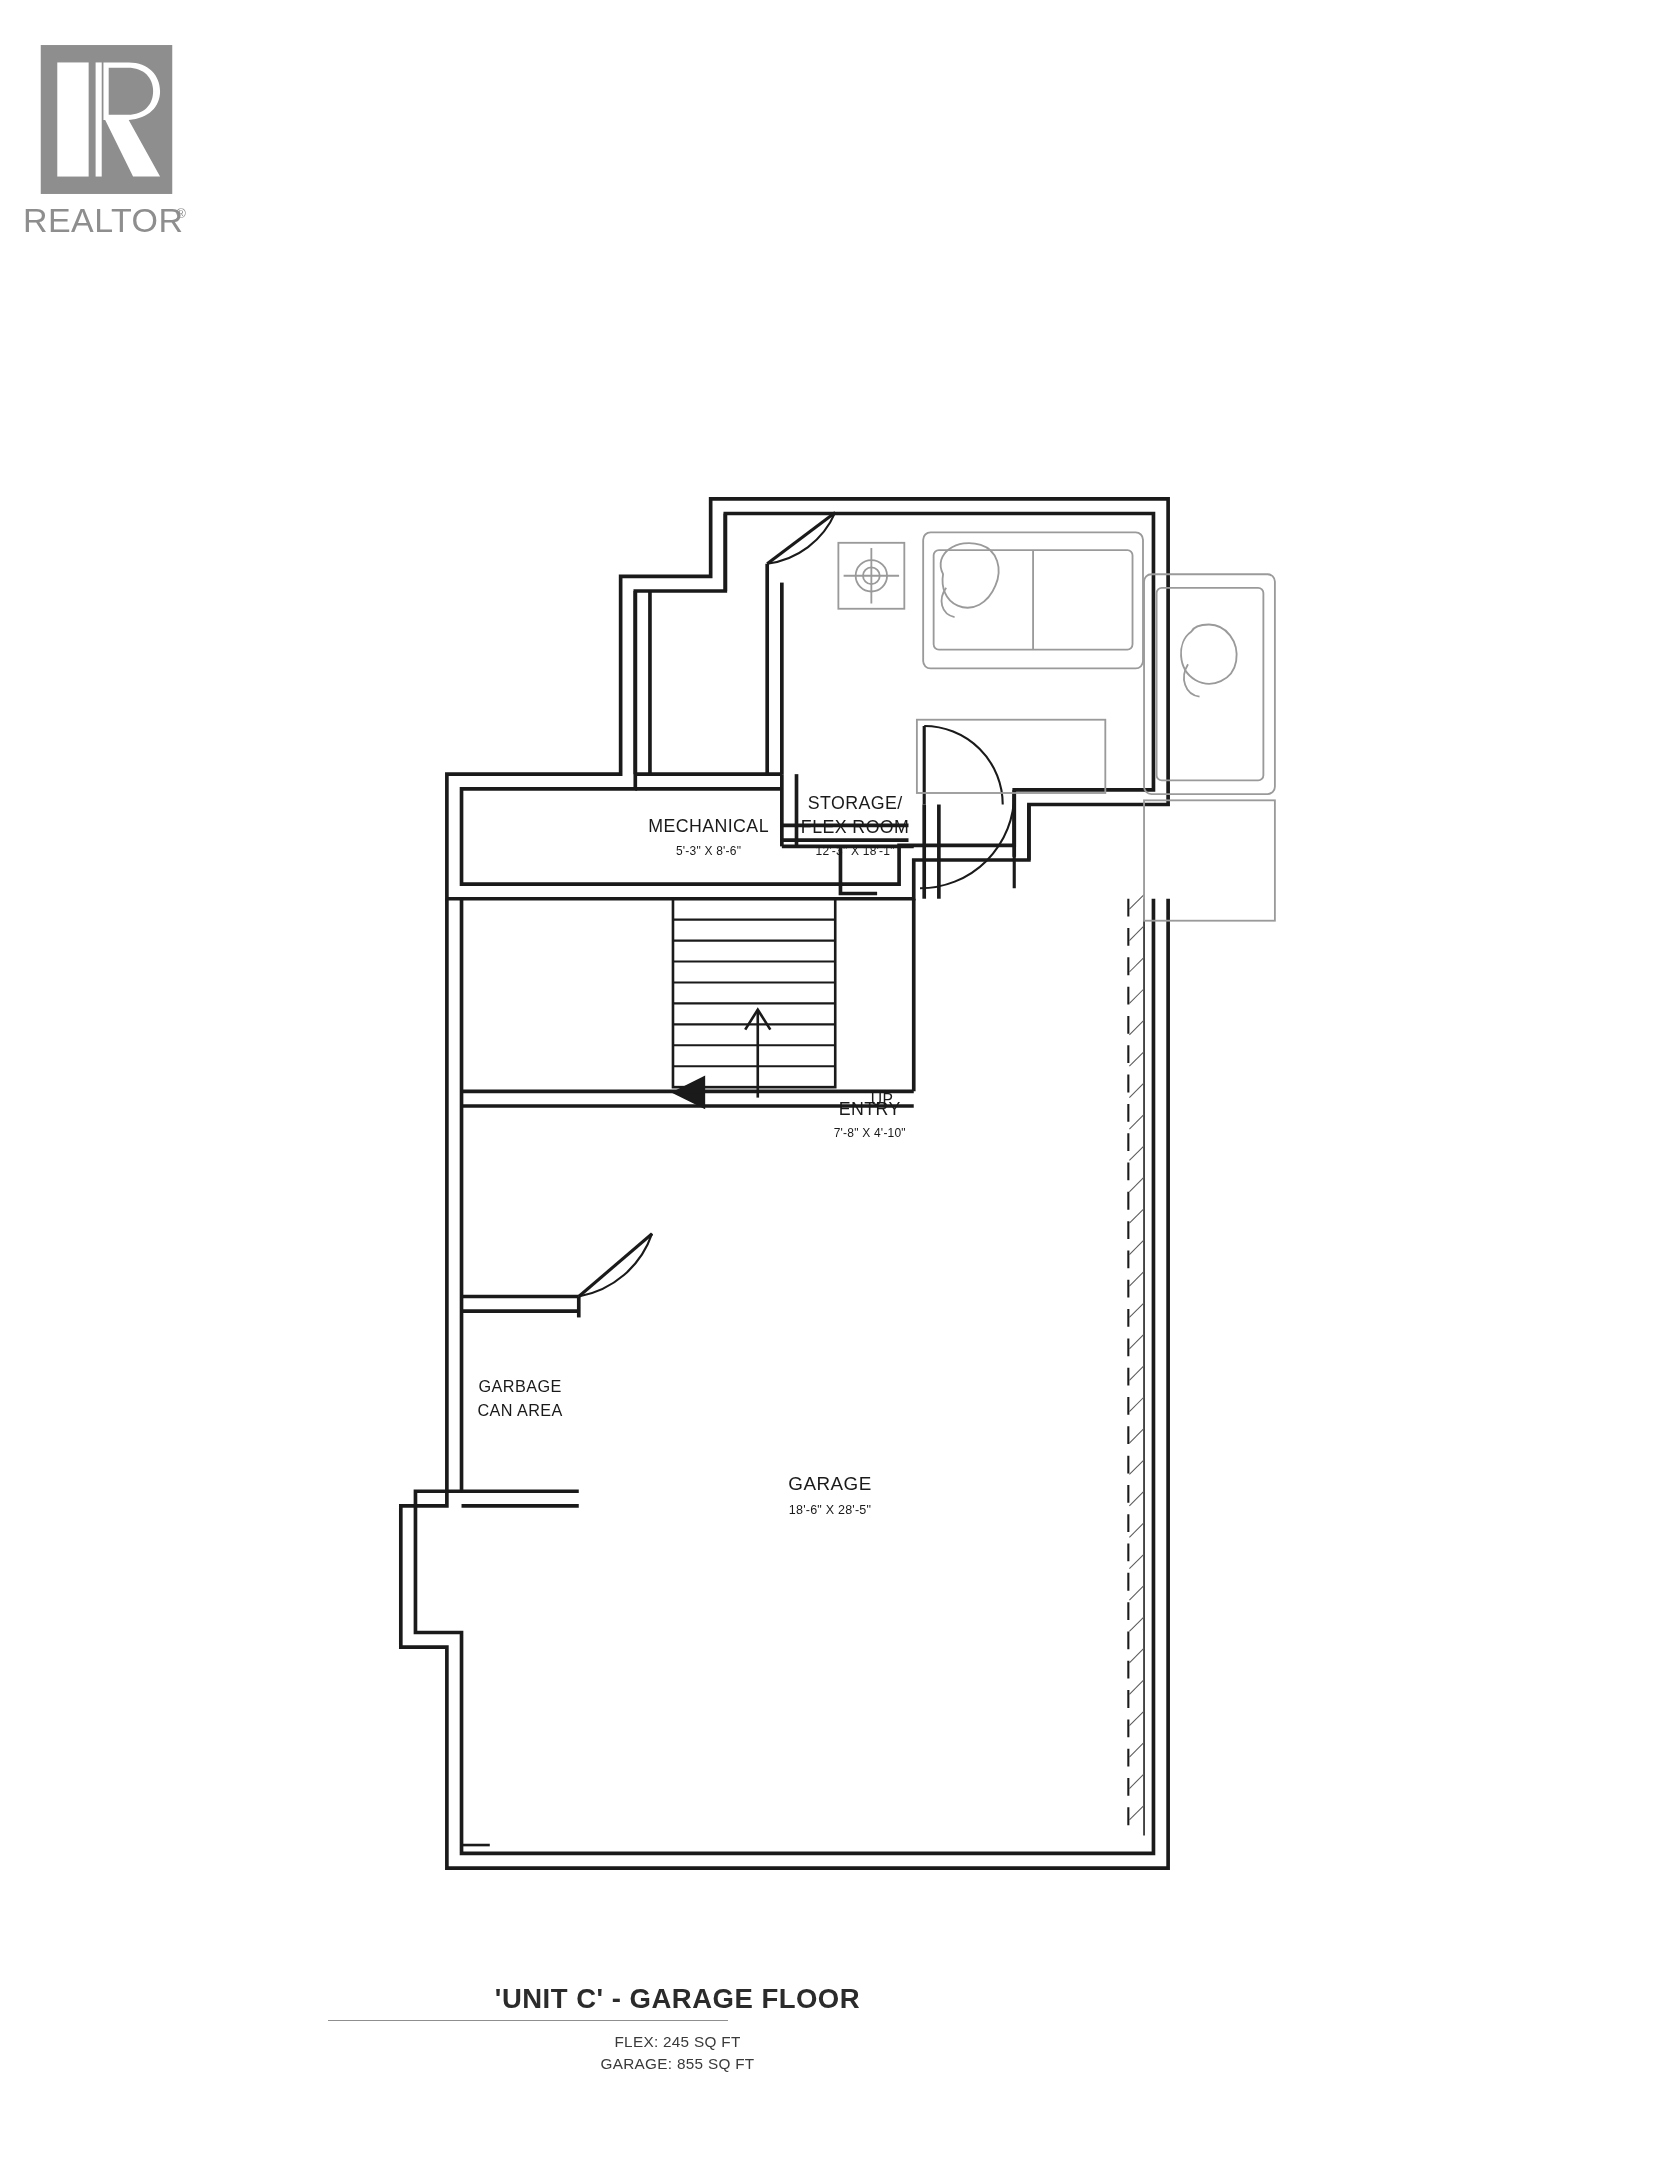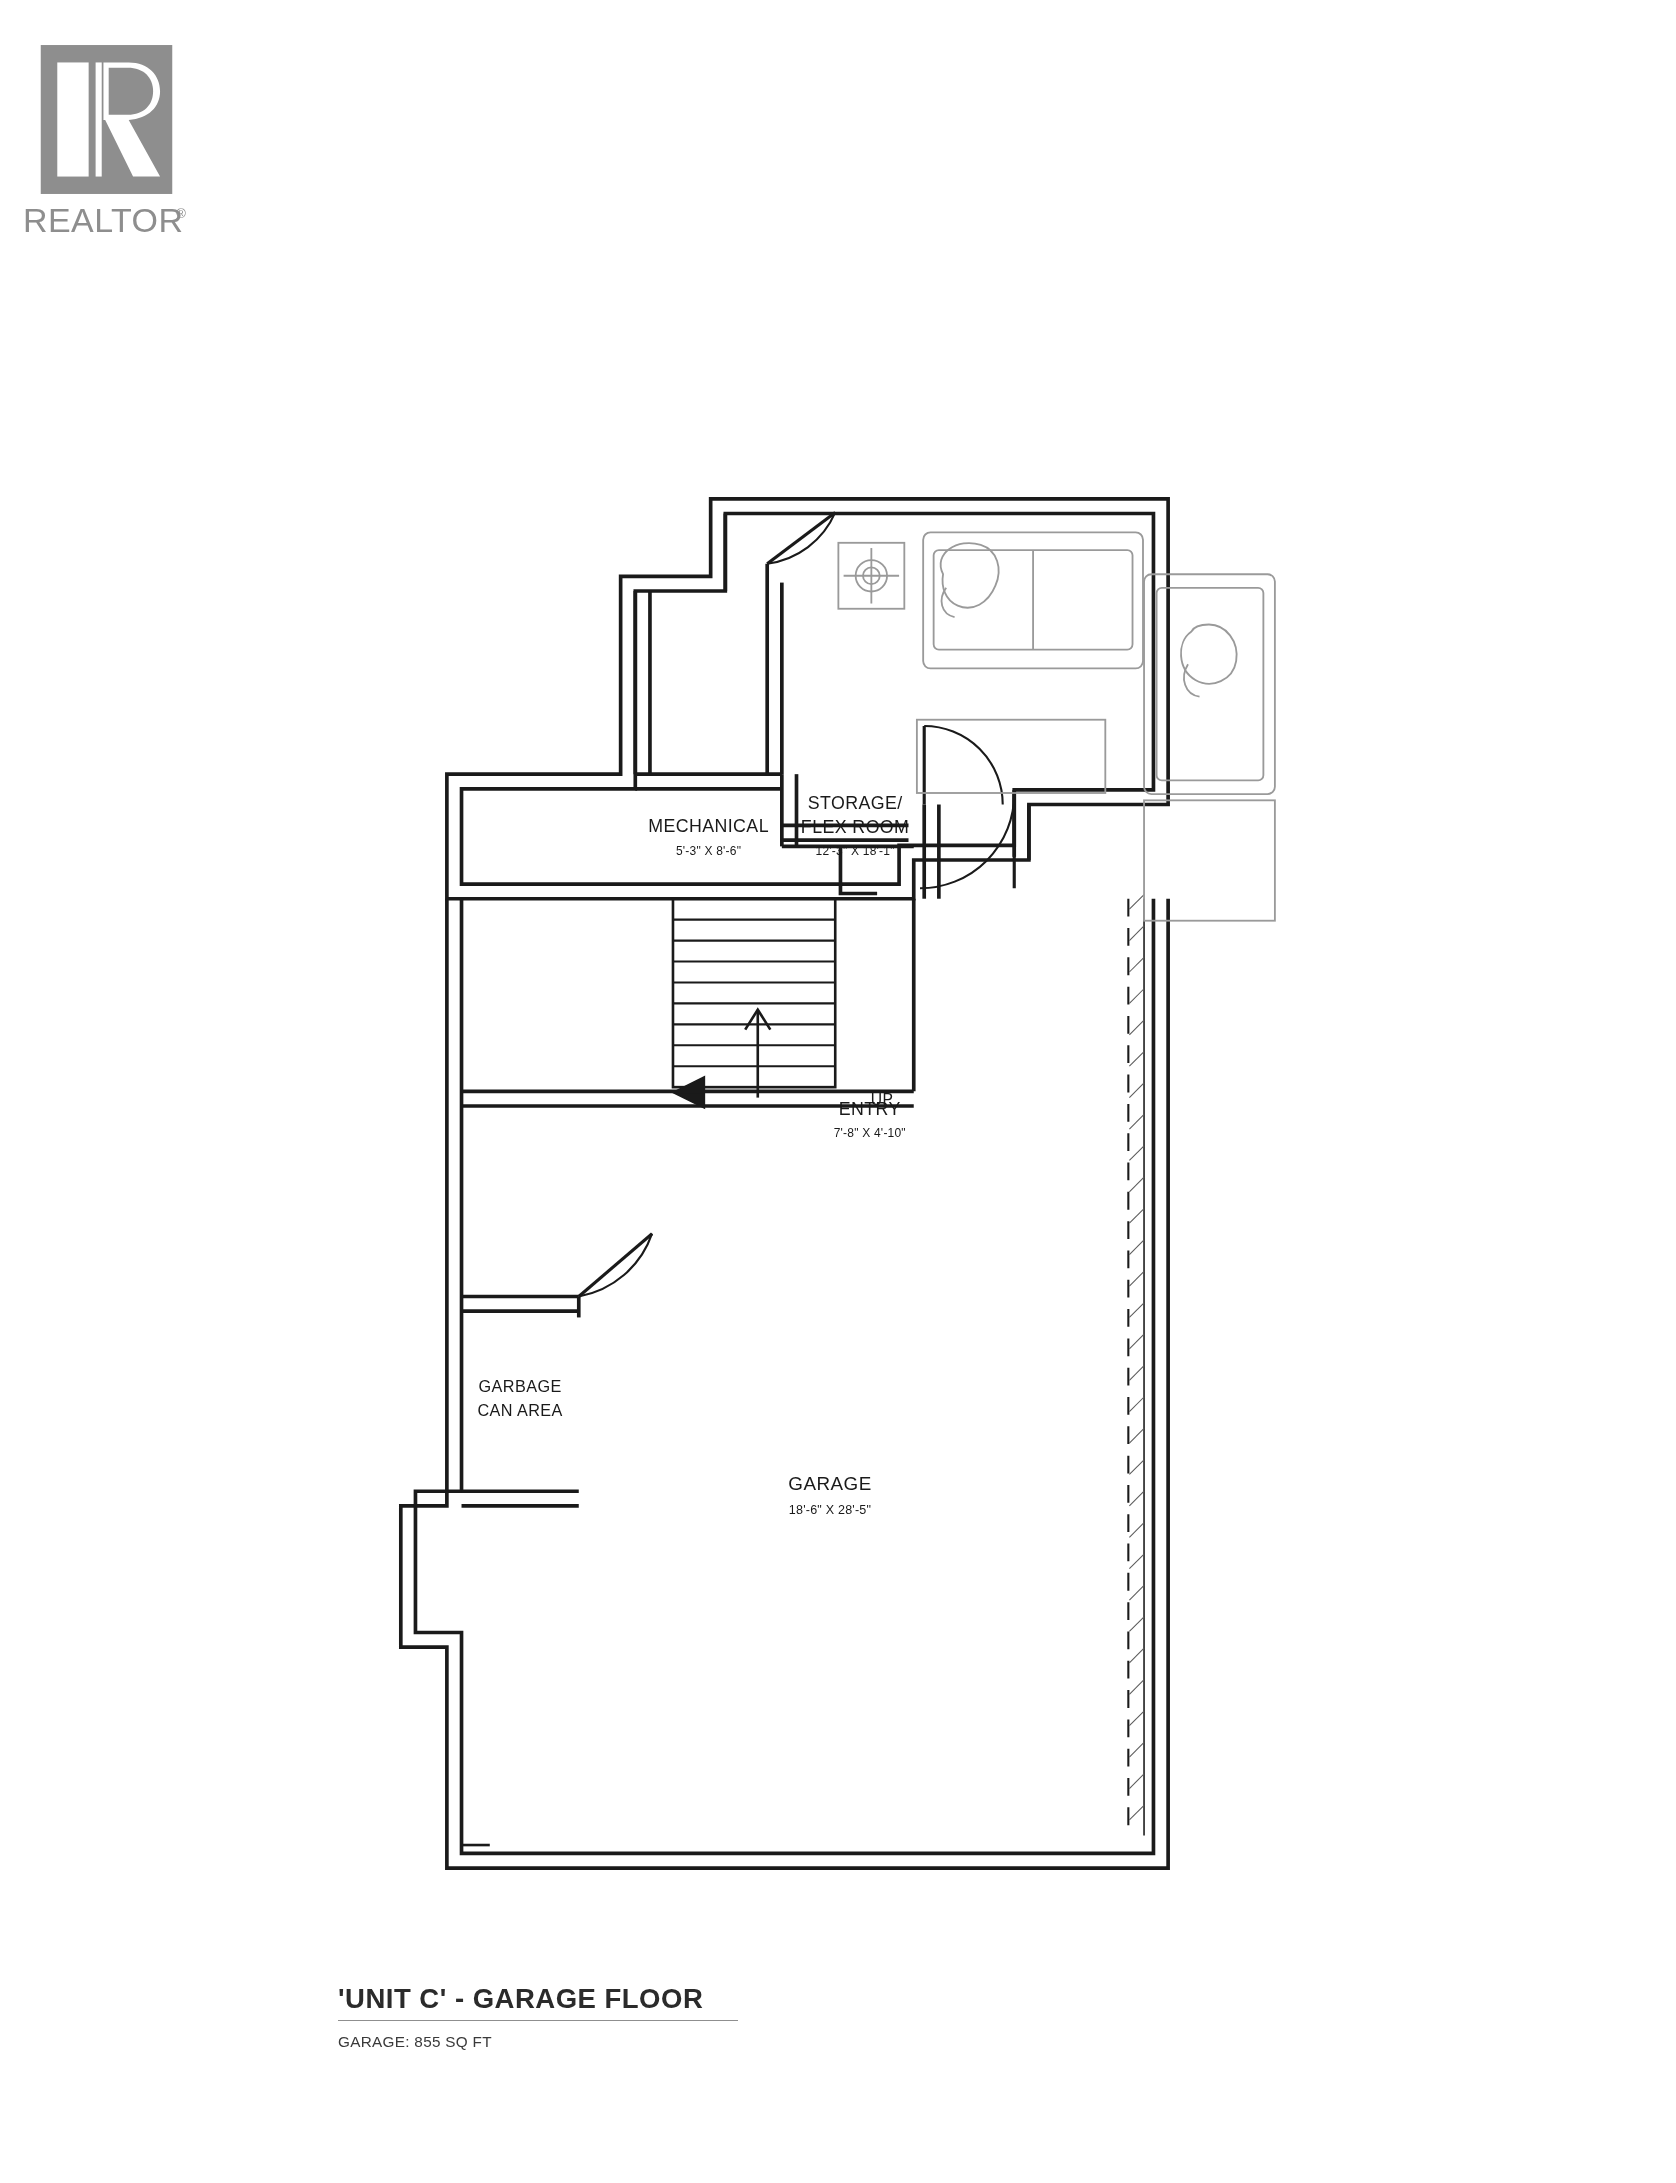--- a/index.html
+++ b/index.html
@@ -52,23 +52,24 @@
     position: absolute;
     left: 306px;
     top: 480px;
     width: 1048px;
     height: 1476px;
   }
 
   
   #title-block {
     position: absolute;
-    left: 338px;
+    left: 328px;
     top: 1985px;
     width: 699px;
+    text-align: center;
   }
   #plan-title {
     font-size: 27.5px;
     font-weight: 700;
     letter-spacing: 0.5px;
     color: #2b2b2b;
     margin: 0;
     padding: 0 0 6.1px 0;
     line-height: 1.05;
     white-space: nowrap;
@@ -341,15 +342,16 @@
     <text x="1000" y="1930" font-size="36" letter-spacing="0.9">GARAGE</text>
     <text x="1000" y="1976" font-size="24" letter-spacing="0.4">18'-6" X 28'-5"</text>
   </g>
 
 </svg>
 </div>
 
 <div id="title-block">
   <div id="plan-title">'UNIT C' - GARAGE FLOOR</div>
   <div id="title-rule"></div>
+  <div class="area-line">FLEX: 245 SQ FT</div>
   <div class="area-line">GARAGE: 855 SQ FT</div>
 </div>
 
 
 </body></html>

